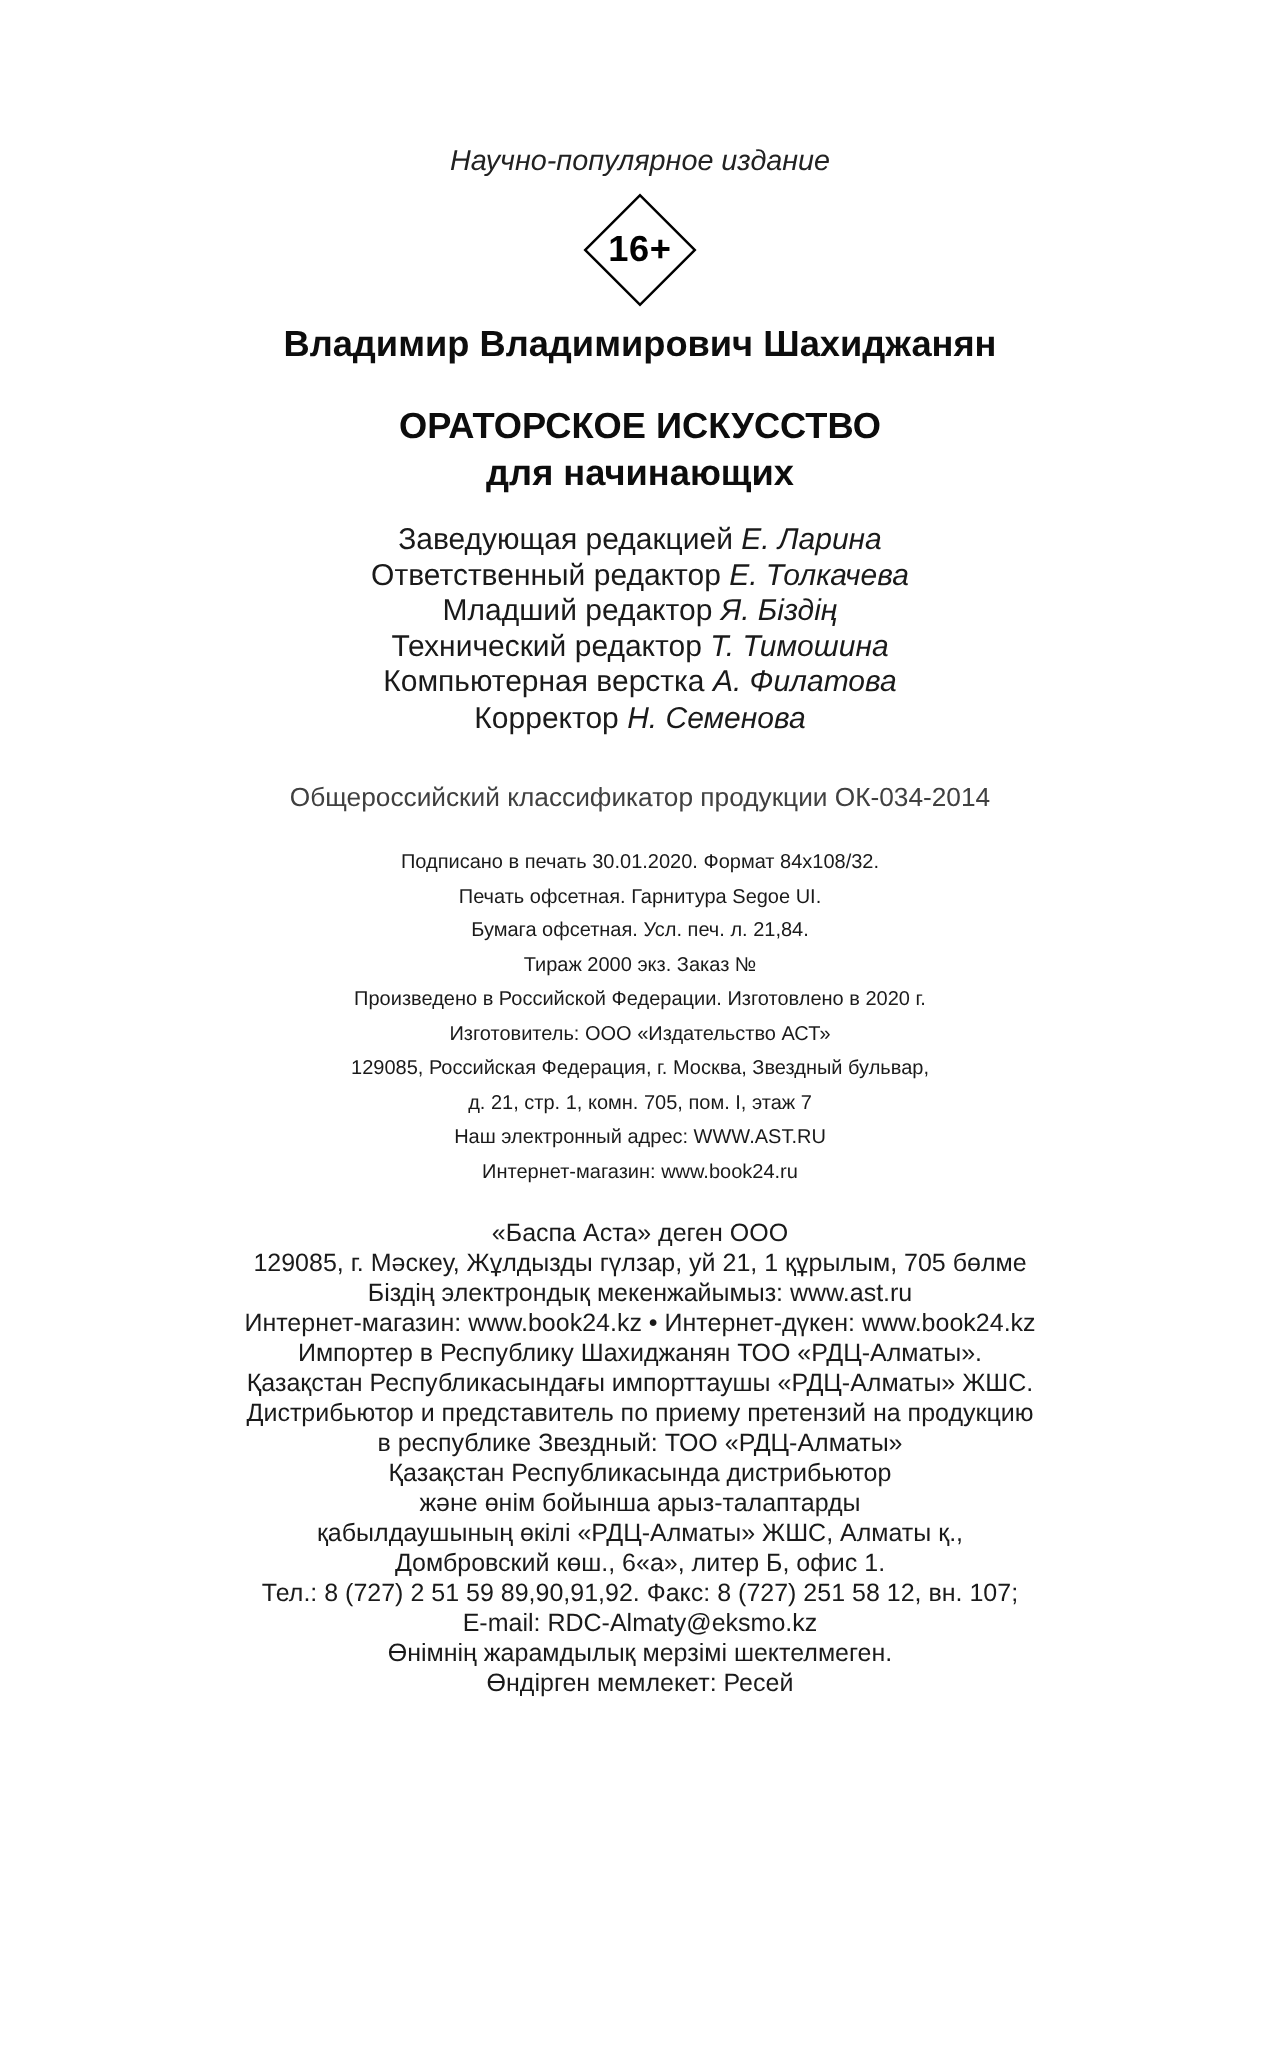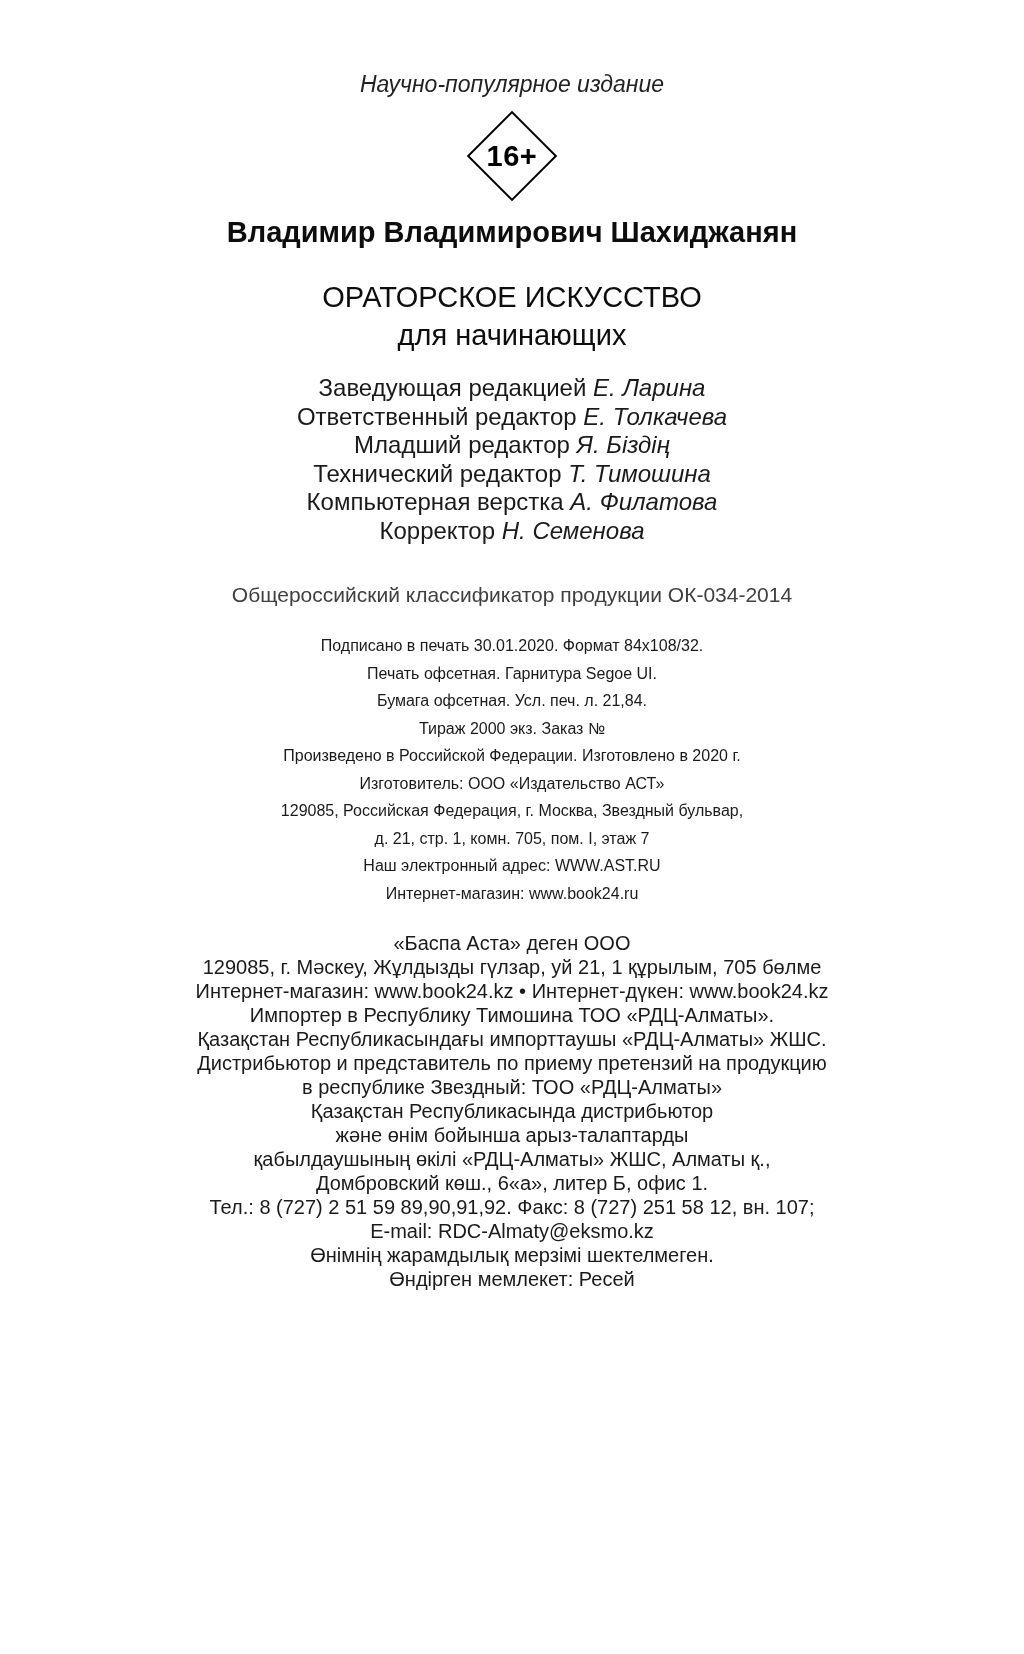--- a/index.html
+++ b/index.html
@@ -11,21 +11,21 @@
     position: relative;
     width: 1024px;
     height: 1654px;
     margin: 0 auto;
     background: #ffffff;
     color: #161616;
     font-family: "Liberation Sans", "DejaVu Sans", sans-serif;
     text-align: center;
     overflow: hidden;
     box-sizing: border-box;
-    padding-top: 70px;
+    padding-top: 114px;
   }
   .edition-note {
     font-style: italic;
     font-size: 23px;
     line-height: 28px;
     color: #222222;
   }
   .badge-wrap {
     margin-top: 10px;
     height: 96px;
@@ -56,21 +56,21 @@
     margin-top: 10px;
     font-size: 29px;
     line-height: 36px;
     font-weight: 700;
     color: #0d0d0d;
   }
   .book-title {
     margin-top: 28px;
     font-size: 29px;
     line-height: 38px;
-    font-weight: 400;
+    font-weight: 700;
     color: #0d0d0d;
   }
   .credits {
     margin-top: 20px;
     font-size: 24px;
     line-height: 28.5px;
     color: #1a1a1a;
   }
   .credit-name {
     font-style: italic;
@@ -137,22 +137,23 @@
     <div class="line">Изготовитель: ООО «Издательство АСТ»</div>
     <div class="line">129085, Российская Федерация, г. Москва, Звездный бульвар,</div>
     <div class="line">д. 21, стр. 1, комн. 705, пом. I, этаж 7</div>
     <div class="line">Наш электронный адрес: WWW.AST.RU</div>
     <div class="line">Интернет-магазин: www.book24.ru</div>
   </div>
 
   <div class="imprint-kz">
     <div class="line">«Баспа Аста» деген ООО</div>
     <div class="line">129085, г. Мәскеу, Жұлдызды гүлзар, уй 21, 1 құрылым, 705 бөлме</div>
+    <div class="line">Біздің электрондық мекенжайымыз: www.ast.ru</div>
     <div class="line">Интернет-магазин: www.book24.kz • Интернет-дүкен: www.book24.kz</div>
-    <div class="line">Импортер в Республику Тимошина ТОО «РДЦ-Алматы».</div>
+    <div class="line">Импортер в Республику Шахиджанян ТОО «РДЦ-Алматы».</div>
     <div class="line">Қазақстан Республикасындағы импорттаушы «РДЦ-Алматы» ЖШС.</div>
     <div class="line">Дистрибьютор и представитель по приему претензий на продукцию</div>
     <div class="line">в республике Звездный: ТОО «РДЦ-Алматы»</div>
     <div class="line">Қазақстан Республикасында дистрибьютор</div>
     <div class="line">және өнім бойынша арыз-талаптарды</div>
     <div class="line">қабылдаушының өкілі «РДЦ-Алматы» ЖШС, Алматы қ.,</div>
     <div class="line">Домбровский көш., 6«а», литер Б, офис 1.</div>
     <div class="line">Тел.: 8 (727) 2 51 59 89,90,91,92. Факс: 8 (727) 251 58 12, вн. 107;</div>
     <div class="line">E-mail: RDC-Almaty@eksmo.kz</div>
     <div class="line">Өнімнің жарамдылық мерзімі шектелмеген.</div>

